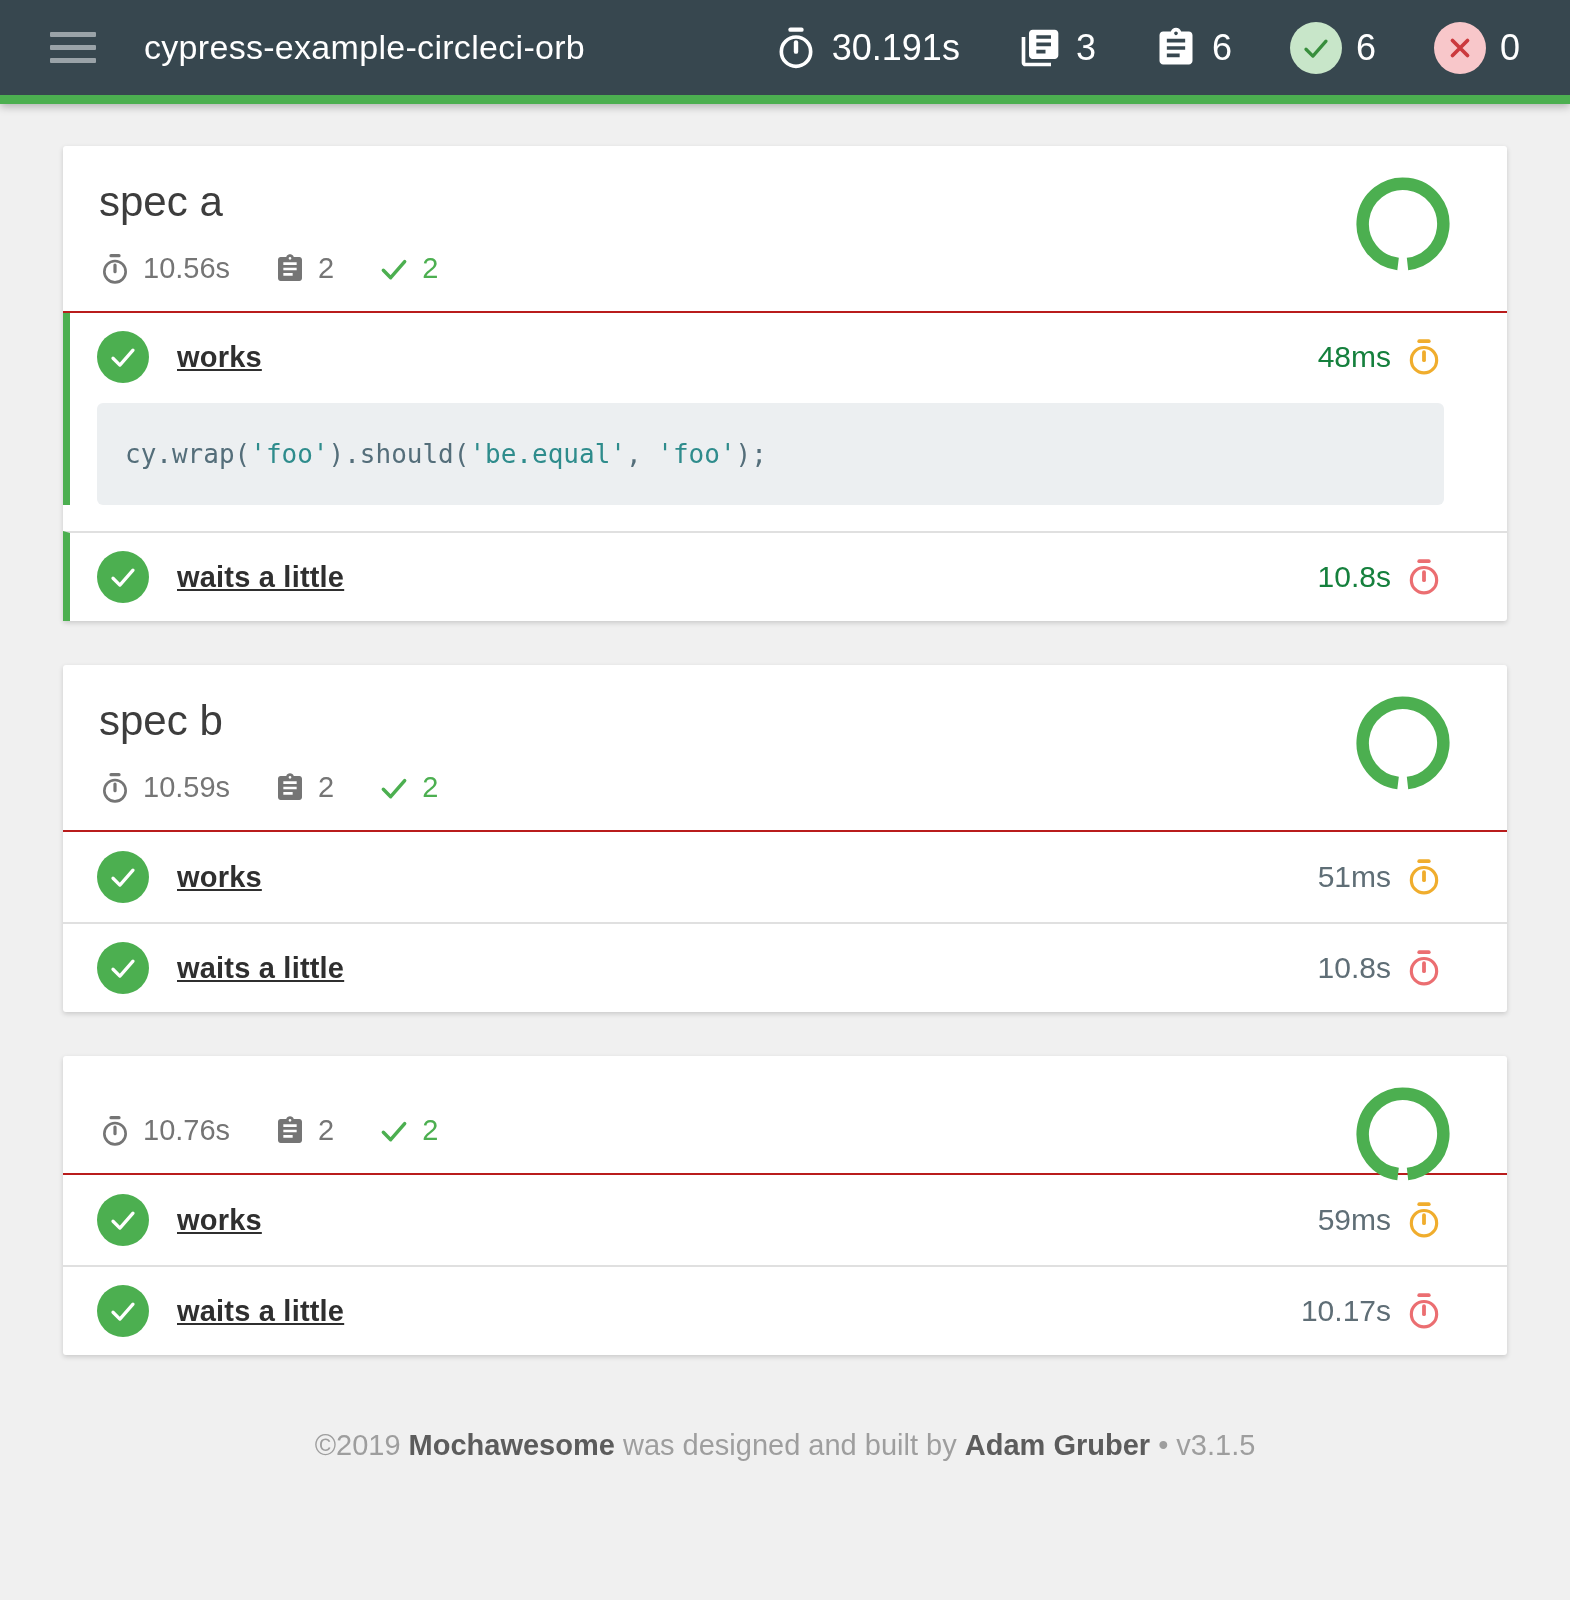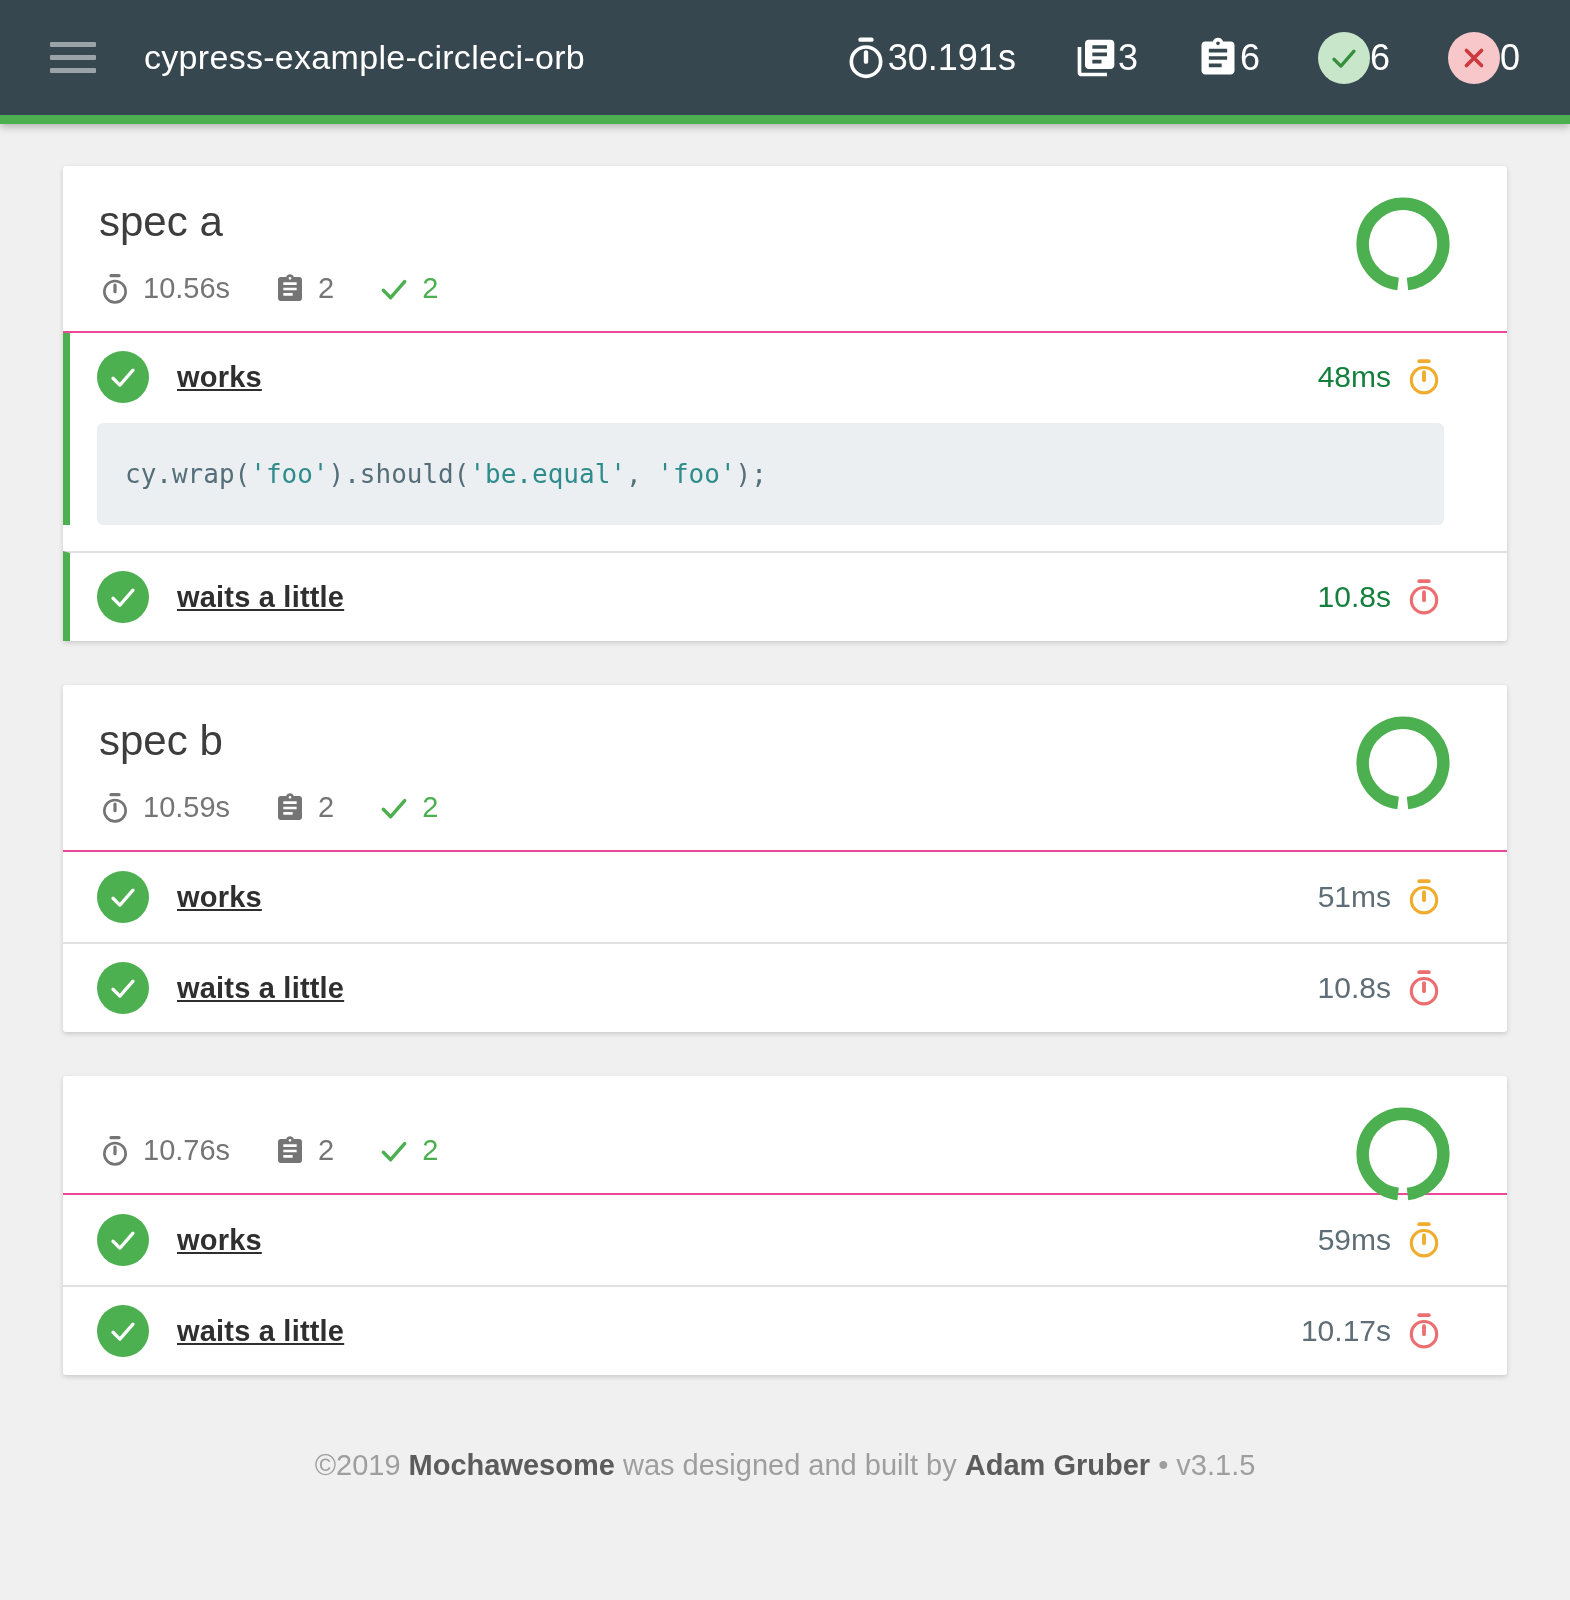--- a/index.html
+++ b/index.html
@@ -5,43 +5,43 @@
   * { margin:0; padding:0; box-sizing:border-box; }
   html,body { width:1570px; }
   body {
     font-family:"Liberation Sans", sans-serif;
     background:#f0f0f0;
     width:1570px; height:1600px; overflow:hidden;
   }
 
   
   .navbar {
-    height:124px; background:#37474f; border-bottom:9px solid #4caf50;
+    height:104px; background:#37474f; border-bottom:9px solid #4caf50;
     display:flex; align-items:center; padding:0 50px;
     box-shadow:0 3px 8px rgba(0,0,0,.25);
     position:relative; z-index:5;
   }
   .hamburger { width:46px; cursor:pointer; }
   .hamburger span { display:block; height:5px; background:#9aa3a8; border-radius:1px; margin:8px 0; }
   .navbar-title { color:#ffffff; font-size:34px; font-weight:400; margin-left:48px; letter-spacing:.3px; }
   .navbar-stats { margin-left:auto; display:flex; align-items:center; gap:58px; }
-  .nstat { display:flex; align-items:center; color:#ffffff; font-size:36px; }
+  .nstat { display:flex; align-items:center; gap:14px; color:#ffffff; font-size:36px; }
   .nstat svg.micon { width:44px; height:44px; }
   .badge { width:52px; height:52px; border-radius:50%; display:flex; align-items:center; justify-content:center; }
   .badge.pass { background:#c8e6c9; }
   .badge.fail { background:#f8c7ca; }
   .badge svg { width:30px; height:30px; }
 
   
   main { padding:42px 63px 0; }
   .card {
     background:#ffffff; border-radius:3px; margin-bottom:44px;
     box-shadow:0 2px 5px rgba(0,0,0,.16);
   }
-  .card-header { padding:32px 36px 26px; position:relative; border-bottom:2px solid #ec4899; }
+  .card-header { padding:32px 36px 26px; position:relative; border-bottom:2px solid #b91c1c; }
   .suite-title { font-size:42px; font-weight:400; color:#3d3d3d; }
   .suite-stats { margin-top:26px; display:flex; align-items:flex-start; gap:44px; }
   .sstat { display:flex; align-items:center; gap:12px; color:#757575; font-size:29px; }
   .sstat svg { width:32px; height:32px; }
   .sstat.green { color:#4caf50; }
   .donut { position:absolute; top:30px; right:56px; width:96px; height:96px; }
 
   
   .test-section { border-left:7px solid #4caf50; }
   .test-section + .test-section { border-top:2px solid #e0e0e0; }

